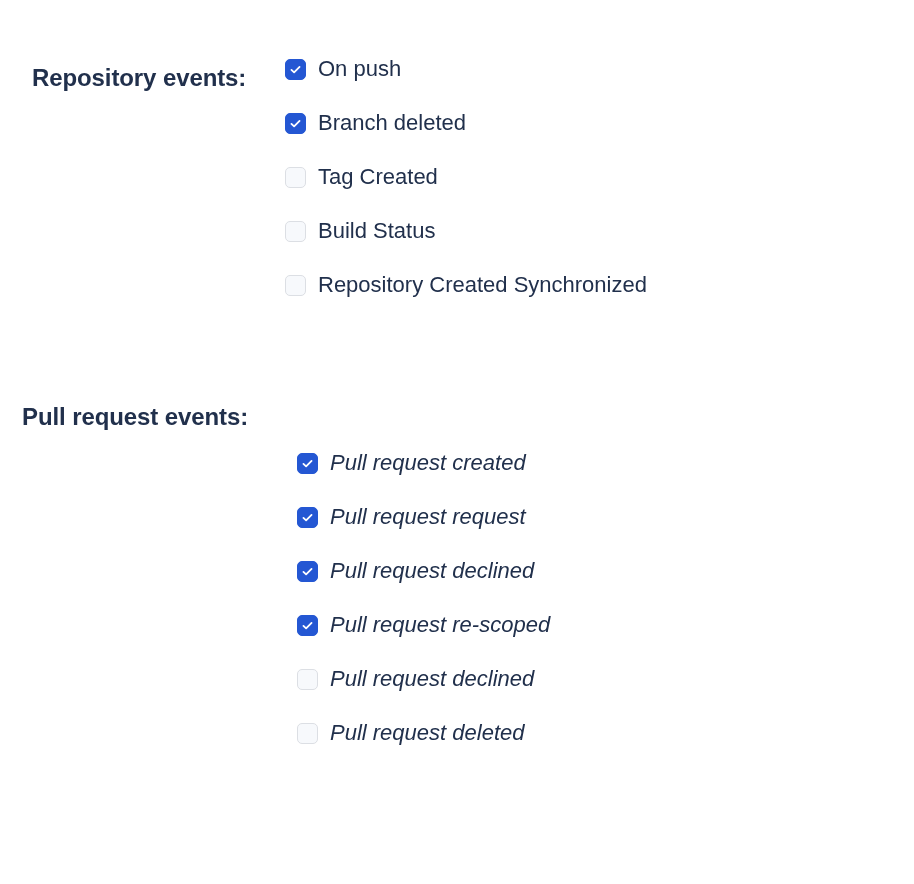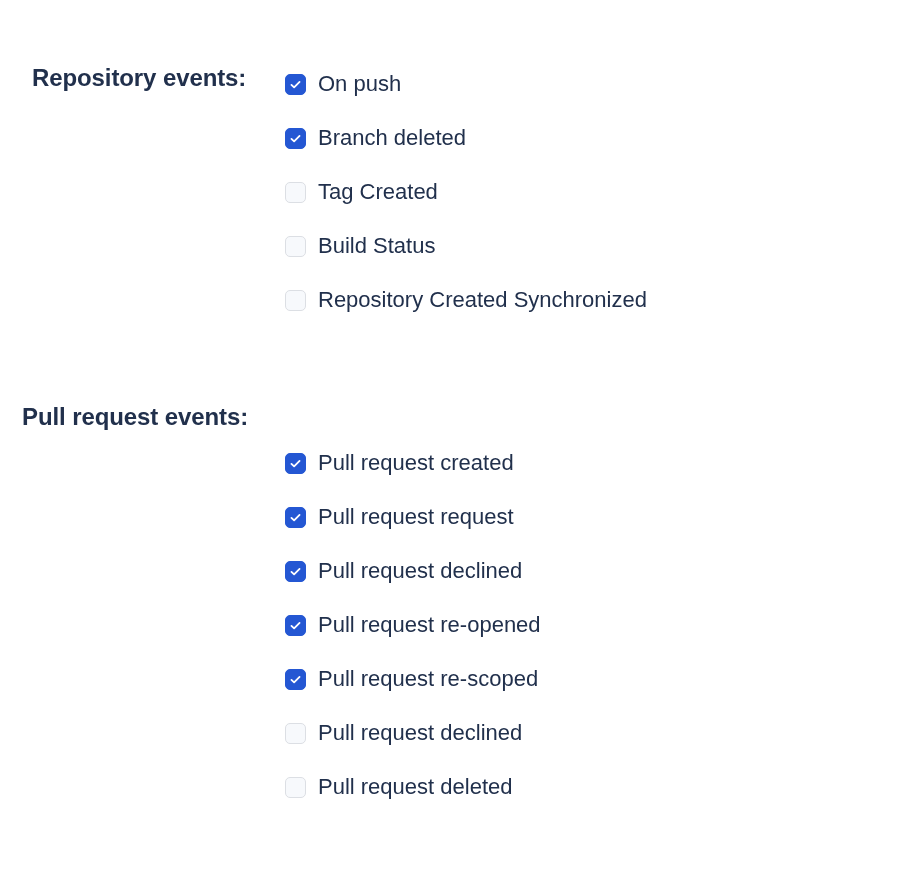--- a/index.html
+++ b/index.html
@@ -85,23 +85,23 @@
     margin-left: 12px;
     font-size: 22px;
     font-weight: normal;
     line-height: 26px;
     color: #21304c;
     white-space: nowrap;
   }
 
   
   #repository-heading { position: absolute; left: 32px; top: 24px; margin-top: 40px; }
-  #repository-events-list { position: absolute; left: 0; top: 57px; width: 854px; }
+  #repository-events-list { position: absolute; left: 0; top: 42px; width: 854px; }
   #pullrequest-heading { position: absolute; left: 22px; top: 403px; }
-  #pullrequest-events-list { position: absolute; left: 0; top: 436px; width: 832px; }
+  #pullrequest-events-list { position: absolute; left: 12px; top: 436px; width: 832px; font-style: italic; }
 </style>
 </head>
 <body>
 
 <div class="page">
 
   <h2 class="section-heading" id="repository-heading">Repository events:</h2>
 
   <ul class="event-list" id="repository-events-list">
       <li class="event-row">
@@ -160,28 +160,20 @@
           </svg>
         </span>
         <span class="event-label">Pull request declined</span>
       </li>
       <li class="event-row">
         <span class="checkbox checked" role="checkbox" aria-checked="true">
           <svg class="tick" viewBox="0 0 16 16">
             <path d="M3 8.4 L6.3 11.6 L13 4.8" fill="none" stroke="#ffffff" stroke-width="2.2" stroke-linecap="round" stroke-linejoin="round"></path>
           </svg>
         </span>
-        <span class="event-label">Pull request re-opened</span>
-      </li>
-      <li class="event-row">
-        <span class="checkbox checked" role="checkbox" aria-checked="true">
-          <svg class="tick" viewBox="0 0 16 16">
-            <path d="M3 8.4 L6.3 11.6 L13 4.8" fill="none" stroke="#ffffff" stroke-width="2.2" stroke-linecap="round" stroke-linejoin="round"></path>
-          </svg>
-        </span>
         <span class="event-label">Pull request re-scoped</span>
       </li>
       <li class="event-row">
         <span class="checkbox unchecked" role="checkbox" aria-checked="false"></span>
         <span class="event-label">Pull request declined</span>
       </li>
       <li class="event-row">
         <span class="checkbox unchecked" role="checkbox" aria-checked="false"></span>
         <span class="event-label">Pull request deleted</span>
       </li>

